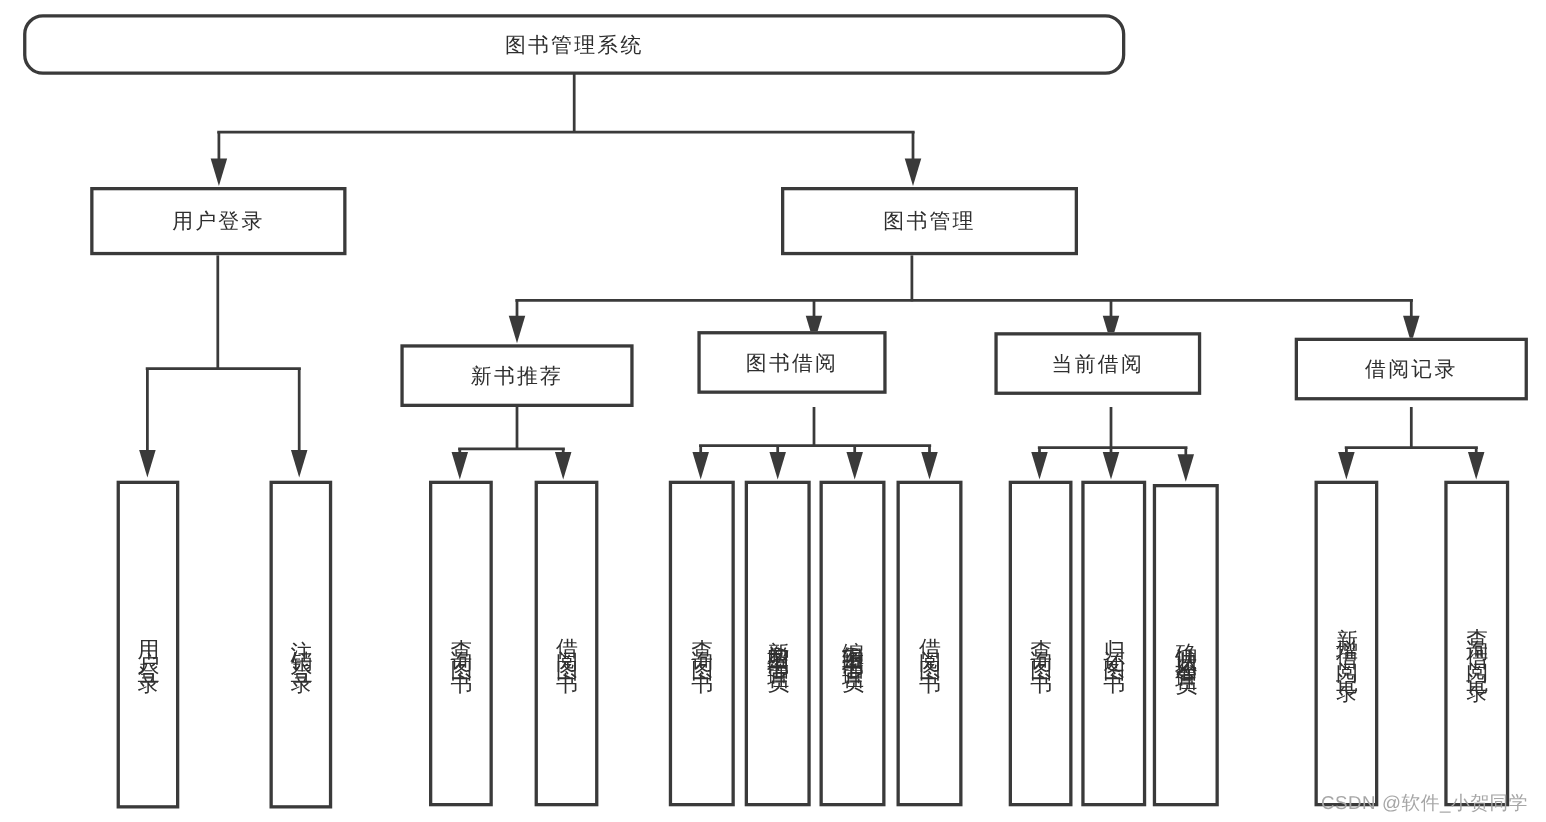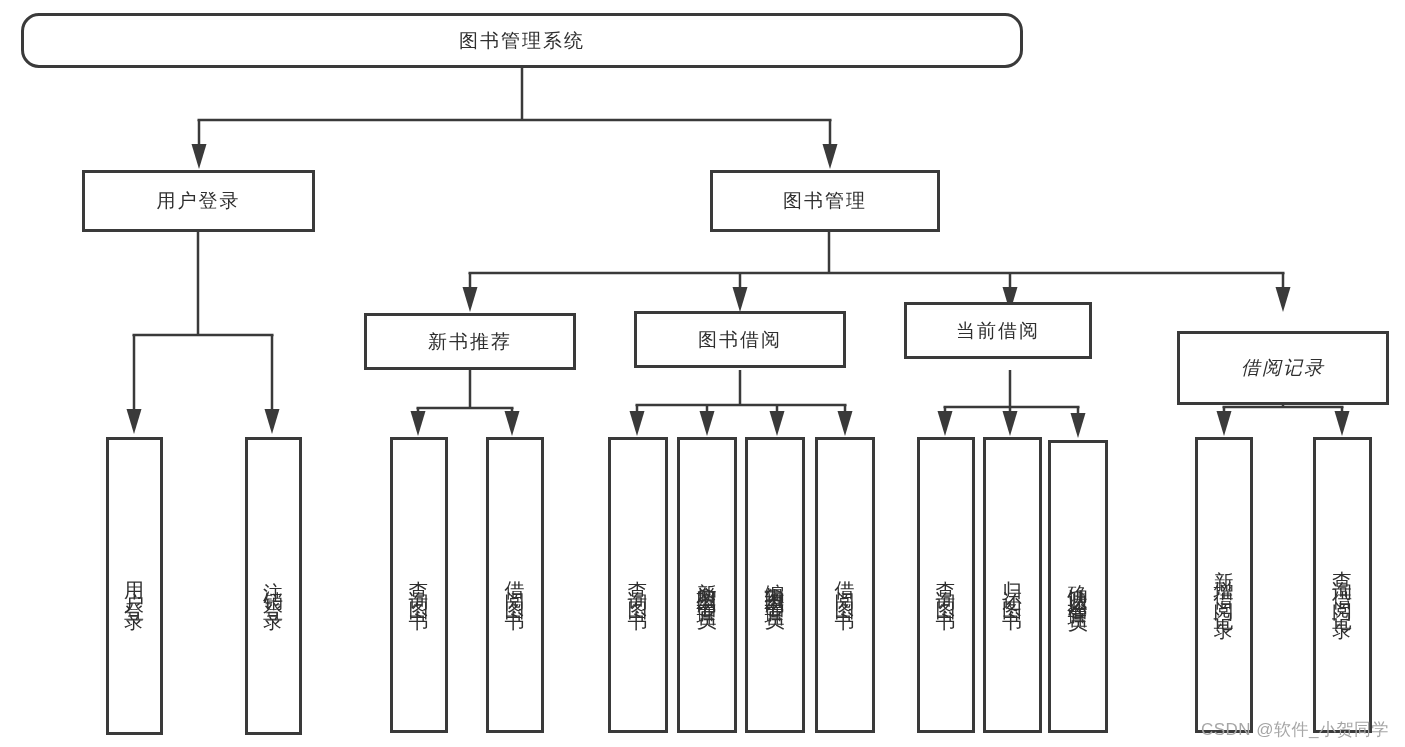--- a/index.html
+++ b/index.html
@@ -114,34 +114,34 @@
     </g>
   </svg>
 
   <div class="node" style="left:21px;top:13px;width:1002px;height:55px;border-radius:18px;">
     <span class="h-label">图书管理系统</span>
   </div>
 
   <div class="node" style="left:82px;top:170px;width:233px;height:62px;">
     <span class="h-label">用户登录</span>
   </div>
-  <div class="node" style="left:710px;top:170px;width:230px;height:62px;">
+  <div class="node" style="left:710px;top:170px;width:270px;height:62px;">
     <span class="h-label">图书管理</span>
   </div>
 
   <div class="node" style="left:364px;top:313px;width:212px;height:57px;">
     <span class="h-label">新书推荐</span>
   </div>
-  <div class="node" style="left:634px;top:311px;width:212px;height:57px;">
+  <div class="node" style="left:634px;top:301px;width:172px;height:57px;">
     <span class="h-label">图书借阅</span>
   </div>
   <div class="node" style="left:904px;top:302px;width:188px;height:57px;">
     <span class="h-label">当前借阅</span>
   </div>
-  <div class="node" style="left:1177px;top:331px;width:212px;height:74px;font-style:italic;">
+  <div class="node" style="left:1177px;top:307px;width:212px;height:57px;">
     <span class="h-label">借阅记录</span>
   </div>
 
   <div class="node" style="left:106px;top:437px;width:57px;height:298px;">
     <span class="v-label">用户登录</span>
   </div>
   <div class="node" style="left:245px;top:437px;width:57px;height:298px;">
     <span class="v-label">注销登录</span>
   </div>
 

